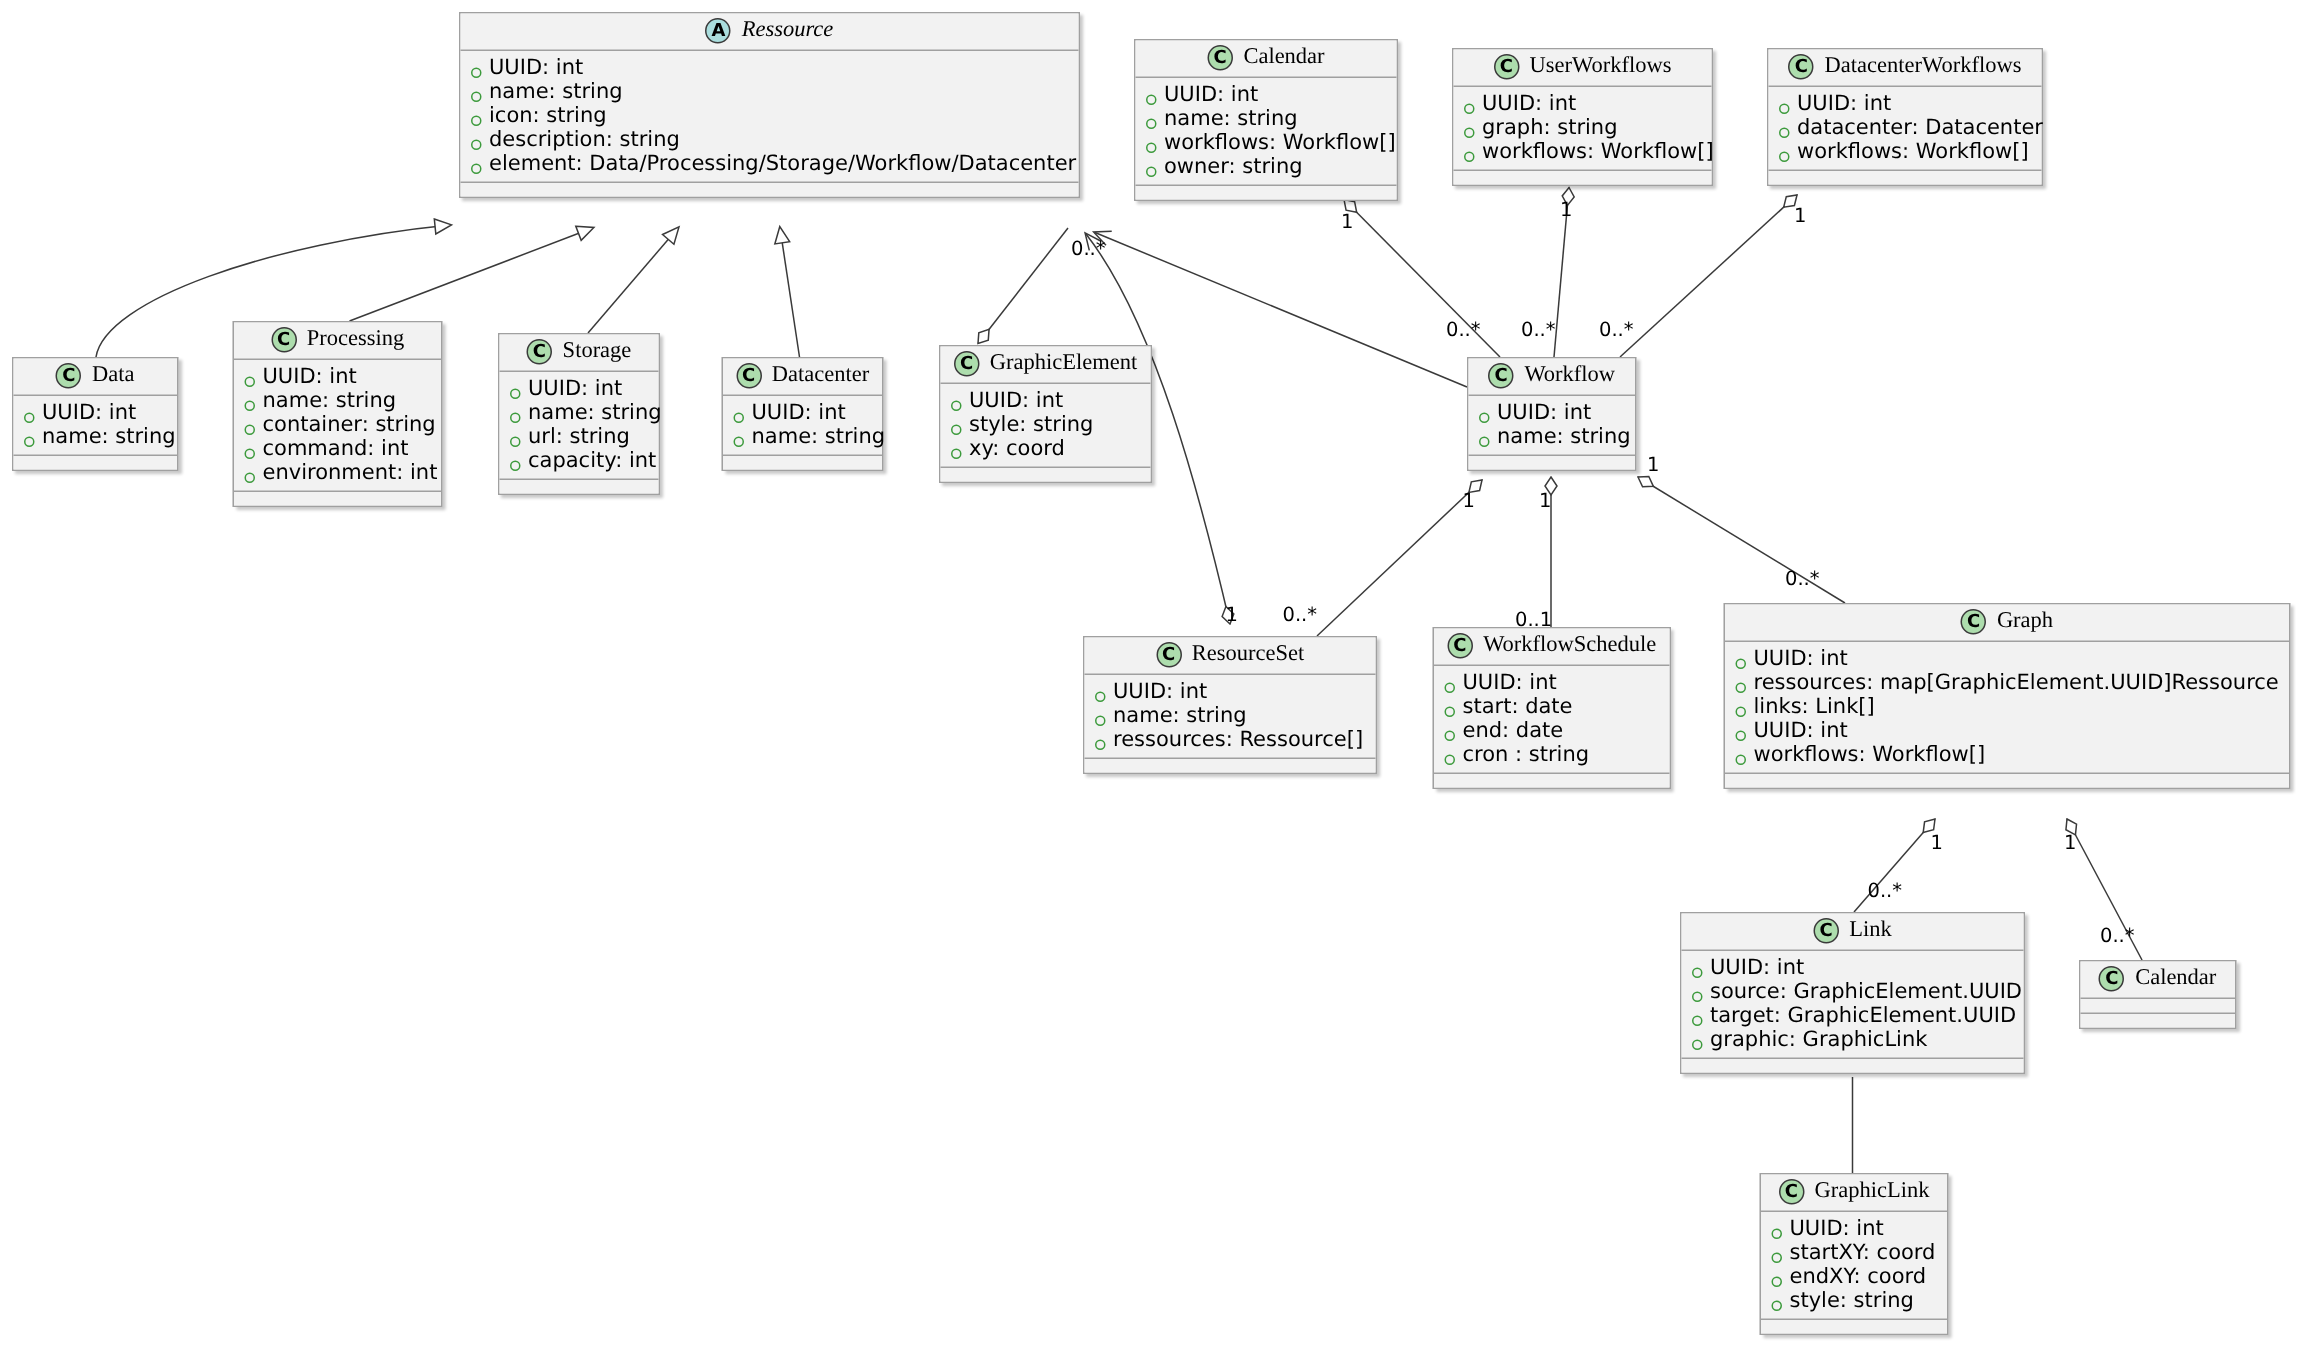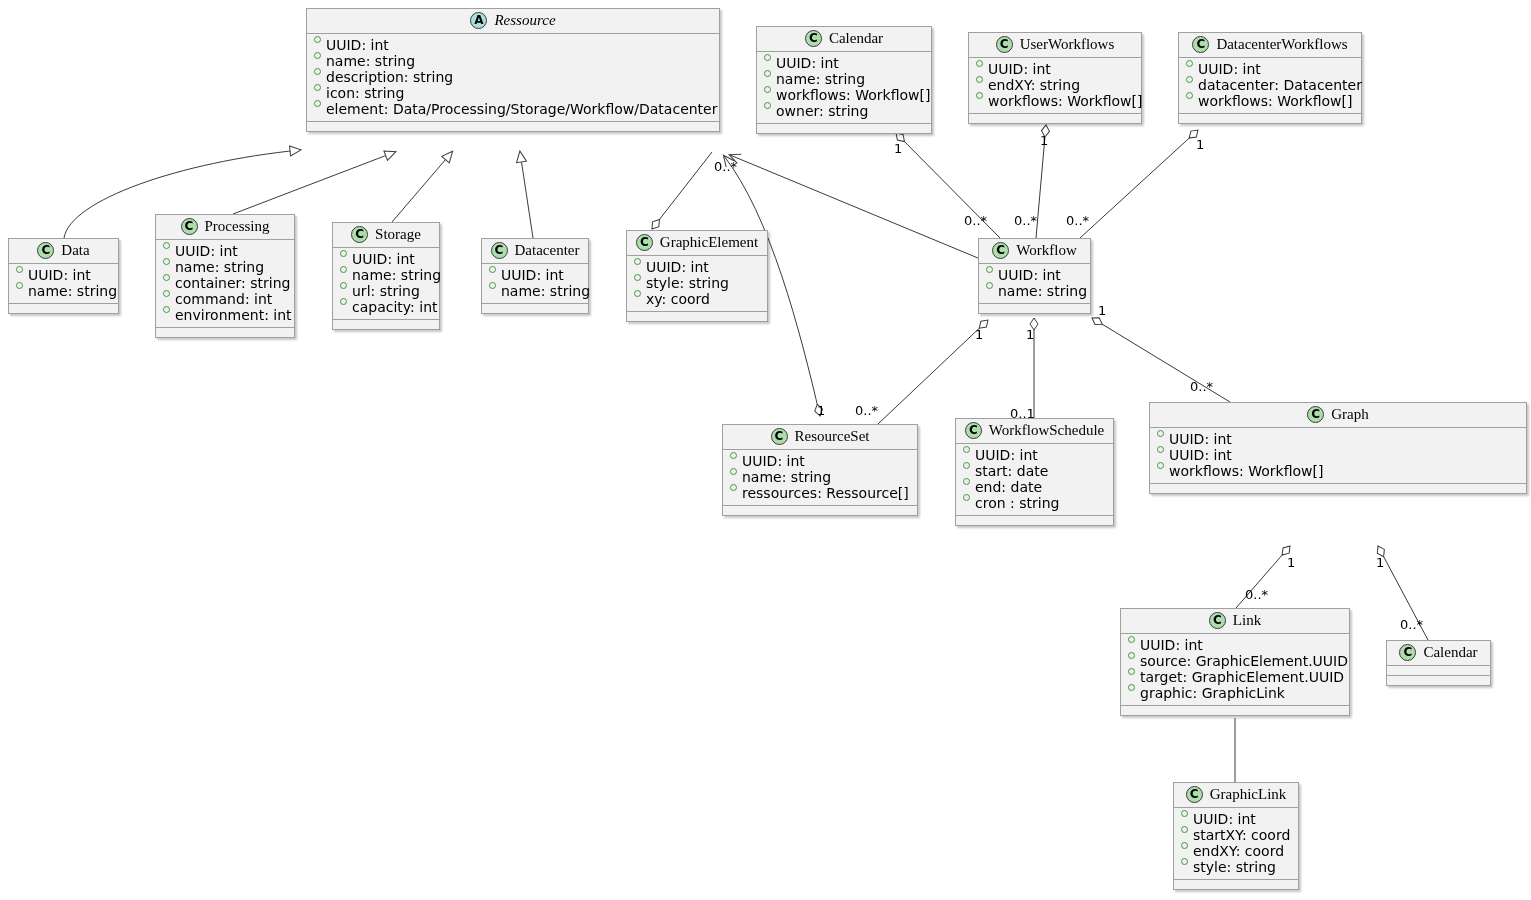--- a/index.html
+++ b/index.html
@@ -82,21 +82,21 @@
   .uml-methods {
     height: 9px;
     background: #f2f2f2;
   }
   .attr {
     font-size: 14px;
     line-height: 16px;
     color: #000000;
     white-space: nowrap;
     display: flex;
-    align-items: flex-start;
+    align-items: flex-end;
     gap: 5px;
   }
   .vis-marker {
     display: inline-block;
     width: 7px;
     height: 7px;
     border: 1px solid #3c9a3c;
     border-radius: 50%;
     box-sizing: border-box;
     flex: 0 0 auto;
@@ -173,28 +173,28 @@
           <div class="attr">
             <span class="vis-marker"></span>
             <span>UUID: int</span>
           </div>
           <div class="attr">
             <span class="vis-marker"></span>
             <span>name: string</span>
           </div>
           <div class="attr">
             <span class="vis-marker"></span>
+            <span>icon: string</span>
+          </div>
+          <div class="attr">
+            <span class="vis-marker"></span>
             <span>description: string</span>
           </div>
           <div class="attr">
             <span class="vis-marker"></span>
-            <span>icon: string</span>
-          </div>
-          <div class="attr">
-            <span class="vis-marker"></span>
             <span>element: Data/Processing/Storage/Workflow/Datacenter</span>
           </div>
         </div>
         <div class="uml-methods"></div>
       </div>
       <div class="uml-class" style="left: 756px; top: 26px; width: 176px;">
         <div class="uml-header">
           <span class="badge">C</span>
           <span class="uml-title">Calendar</span>
         </div>
@@ -223,21 +223,21 @@
           <span class="badge">C</span>
           <span class="uml-title">UserWorkflows</span>
         </div>
         <div class="uml-attrs">
           <div class="attr">
             <span class="vis-marker"></span>
             <span>UUID: int</span>
           </div>
           <div class="attr">
             <span class="vis-marker"></span>
-            <span>endXY: string</span>
+            <span>graph: string</span>
           </div>
           <div class="attr">
             <span class="vis-marker"></span>
             <span>workflows: Workflow[]</span>
           </div>
         </div>
         <div class="uml-methods"></div>
       </div>
       <div class="uml-class" style="left: 1178px; top: 32px; width: 184px;">
         <div class="uml-header">
@@ -434,20 +434,28 @@
       </div>
       <div class="uml-class" style="left: 1149px; top: 402px; width: 378px;">
         <div class="uml-header">
           <span class="badge">C</span>
           <span class="uml-title">Graph</span>
         </div>
         <div class="uml-attrs">
           <div class="attr">
             <span class="vis-marker"></span>
             <span>UUID: int</span>
+          </div>
+          <div class="attr">
+            <span class="vis-marker"></span>
+            <span>ressources: map[GraphicElement.UUID]Ressource</span>
+          </div>
+          <div class="attr">
+            <span class="vis-marker"></span>
+            <span>links: Link[]</span>
           </div>
           <div class="attr">
             <span class="vis-marker"></span>
             <span>UUID: int</span>
           </div>
           <div class="attr">
             <span class="vis-marker"></span>
             <span>workflows: Workflow[]</span>
           </div>
         </div>

